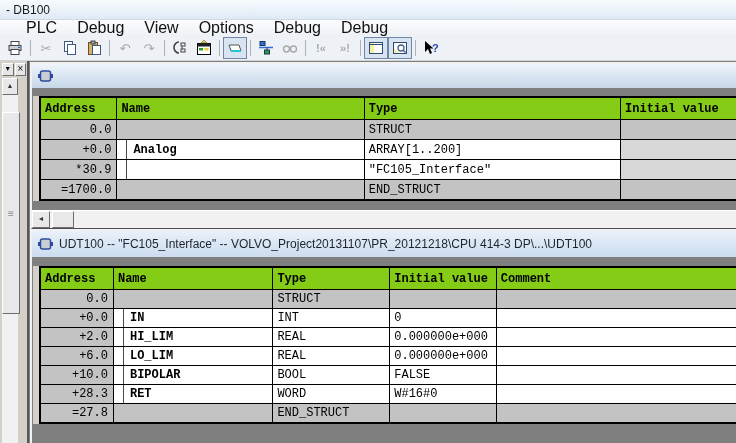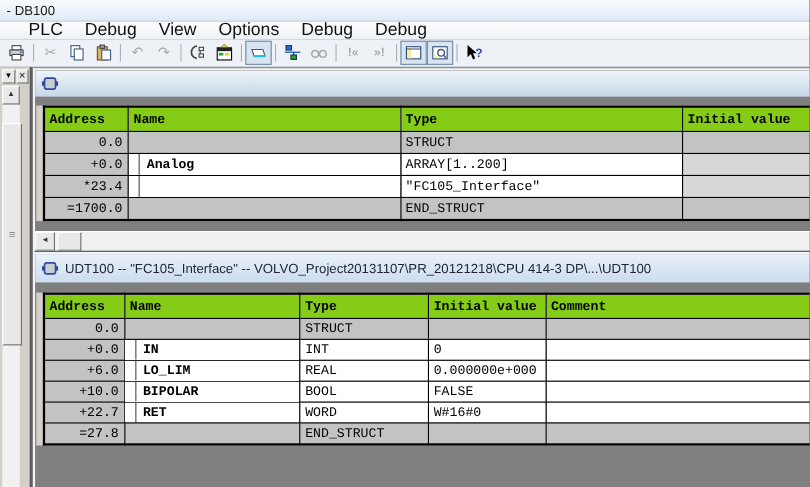--- a/index.html
+++ b/index.html
@@ -280,21 +280,21 @@
               <td>STRUCT</td>
               <td></td>
             </tr>
             <tr class="r-data">
               <td>+0.0</td>
               <td class="ncell"><span class="indent"></span><span>Analog</span></td>
               <td>ARRAY[1..200]</td>
               <td></td>
             </tr>
             <tr class="r-data">
-              <td>*23.4</td>
+              <td>*30.9</td>
               <td class="ncell"><span class="indent"></span><span></span></td>
               <td>"FC105_Interface"</td>
               <td></td>
             </tr>
             <tr class="r-struct">
               <td>=1700.0</td>
               <td></td>
               <td>END_STRUCT</td>
               <td></td>
             </tr>
@@ -345,35 +345,42 @@
               <td></td>
             </tr>
             <tr class="r-data">
               <td>+0.0</td>
               <td class="ncell"><span class="indent"></span><span>IN</span></td>
               <td>INT</td>
               <td>0</td>
               <td></td>
             </tr>
             <tr class="r-data">
+              <td>+2.0</td>
+              <td class="ncell"><span class="indent"></span><span>HI_LIM</span></td>
+              <td>REAL</td>
+              <td>0.000000e+000</td>
+              <td></td>
+            </tr>
+            <tr class="r-data">
               <td>+6.0</td>
               <td class="ncell"><span class="indent"></span><span>LO_LIM</span></td>
               <td>REAL</td>
               <td>0.000000e+000</td>
               <td></td>
             </tr>
             <tr class="r-data">
               <td>+10.0</td>
               <td class="ncell"><span class="indent"></span><span>BIPOLAR</span></td>
               <td>BOOL</td>
               <td>FALSE</td>
               <td></td>
             </tr>
             <tr class="r-data">
-              <td>+22.7</td>
+              <td>+28.3</td>
               <td class="ncell"><span class="indent"></span><span>RET</span></td>
               <td>WORD</td>
               <td>W#16#0</td>
               <td></td>
             </tr>
             <tr class="r-struct">
               <td>=27.8</td>
               <td></td>
               <td>END_STRUCT</td>
               <td></td>

